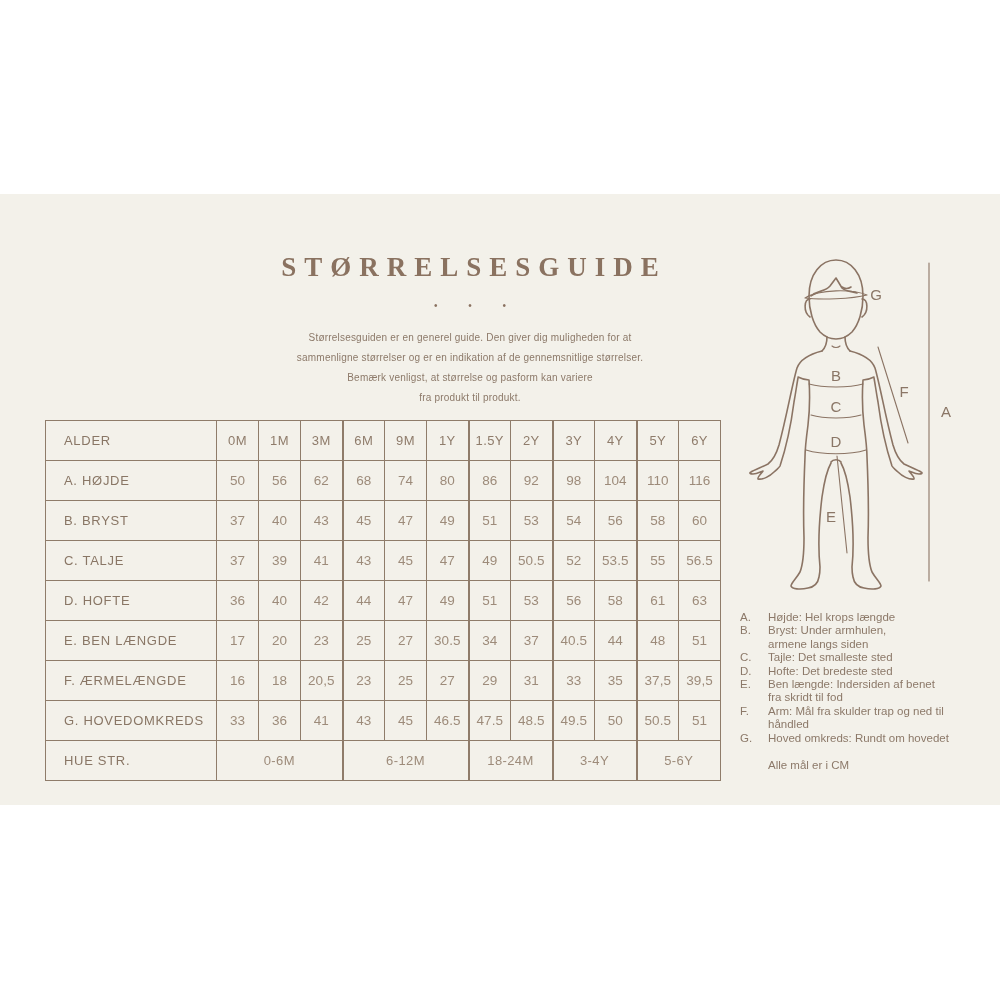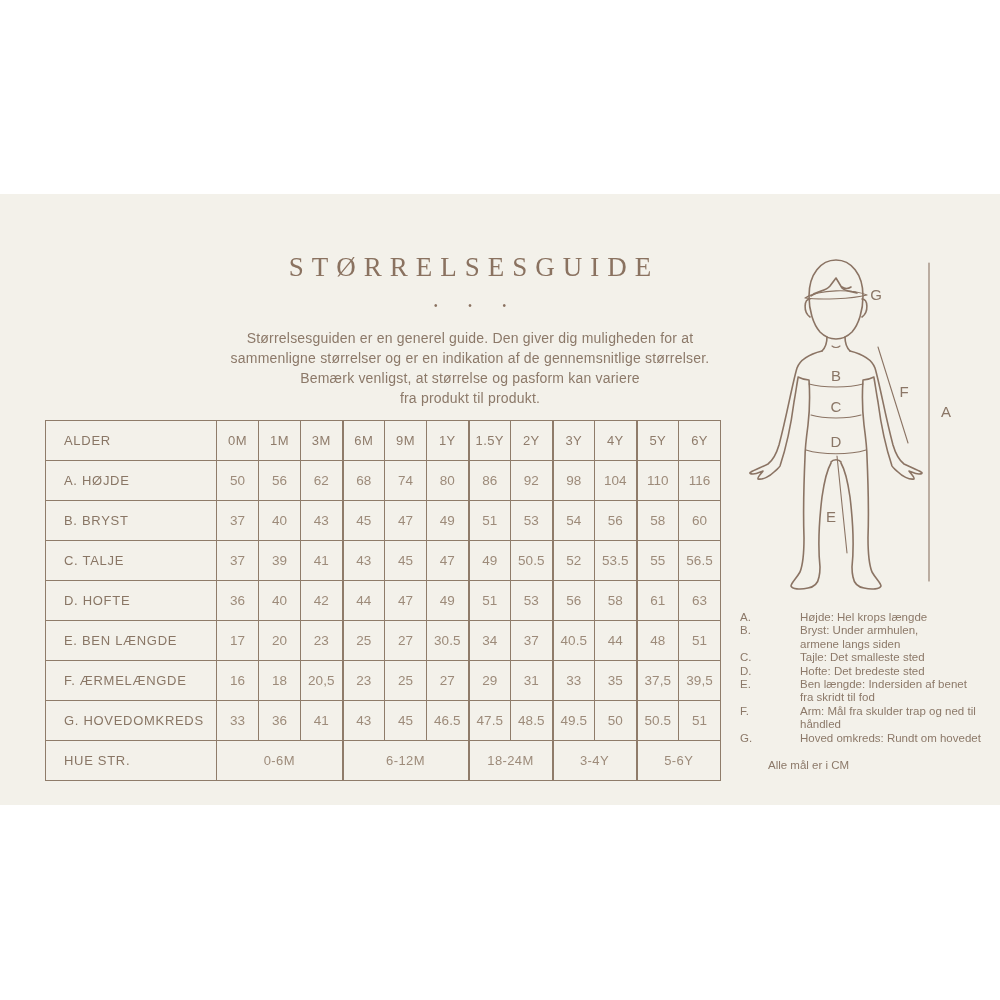--- a/index.html
+++ b/index.html
@@ -2,26 +2,26 @@
 <html><head>
 <meta charset="utf-8">
 <style>
   html,body{margin:0;padding:0;background:#ffffff;}
   .canvas{position:relative;width:1000px;height:1000px;background:#ffffff;overflow:hidden;
           font-family:"Liberation Sans",sans-serif;}
   .sheet{position:absolute;left:0;top:194px;width:1000px;height:611px;background:#f3f1ea;}
 
   
   .title{position:absolute;left:170px;top:250px;width:600px;text-align:center;
-         font-family:"Liberation Serif",serif;font-weight:400;font-size:27px;
+         font-family:"Liberation Serif",serif;font-weight:700;font-size:27px;
          letter-spacing:8px;text-indent:8px;color:#8a7260;line-height:34px;}
   .dots{position:absolute;left:170px;top:300px;width:600px;text-align:center;
         font-size:10px;letter-spacing:14px;text-indent:14px;color:#8a7260;}
   .intro{position:absolute;left:170px;top:328px;width:600px;text-align:center;
-         font-size:14px;line-height:20px;color:#8c7969;white-space:pre-line;letter-spacing:0.2px;}
+         font-size:10px;line-height:20px;color:#8c7969;white-space:pre-line;letter-spacing:0.2px;}
 
   
   table.sizes{position:absolute;left:45px;top:420px;width:675px;border-collapse:collapse;
               table-layout:fixed;border-radius:18px;}
   table.sizes th,table.sizes td{border:1px solid #8f7c6a;height:37px;vertical-align:middle;
               font-weight:normal;overflow:hidden;}
   th.lbl{text-align:left;padding-left:18px;font-size:13px;letter-spacing:0.7px;color:#897665;}
   th.hdr{font-size:13px;letter-spacing:0.4px;color:#8f7c6b;padding:0;}
   td.val{text-align:center;font-size:13.5px;color:#9d8b7a;padding:0;}
   td.grp{text-align:center;font-size:13px;letter-spacing:0.4px;color:#9d8b7a;padding:0;margin-top:12px;}
@@ -31,21 +31,21 @@
   .figure{position:absolute;left:730px;top:240px;}
   .figure path,.figure line{fill:none;stroke:#8b7464;stroke-linecap:round;stroke-linejoin:round;}
   .figure .body{stroke-width:1.6;}
   .figure .meas{stroke-width:1.1;}
   .figure text{fill:#8a7666;font-family:"Liberation Sans",sans-serif;font-size:15px;}
 
   
   .legend{position:absolute;left:740px;top:611px;width:252px;font-size:11.5px;
           line-height:13.4px;color:#8c7969;}
   .legend-item{display:grid;grid-template-columns:28px 1fr;}
-  .legend-item .txt{white-space:pre-line;margin-left:32px;}
+  .legend-item .txt{white-space:pre-line;}
   .legend-note{margin-top:14px;margin-left:28px;}
 </style>
 </head>
 <body>
 
 <div class="canvas">
   <div class="sheet"></div>
 
   <div class="title">STØRRELSESGUIDE</div>
   <div class="dots">• • •</div>

